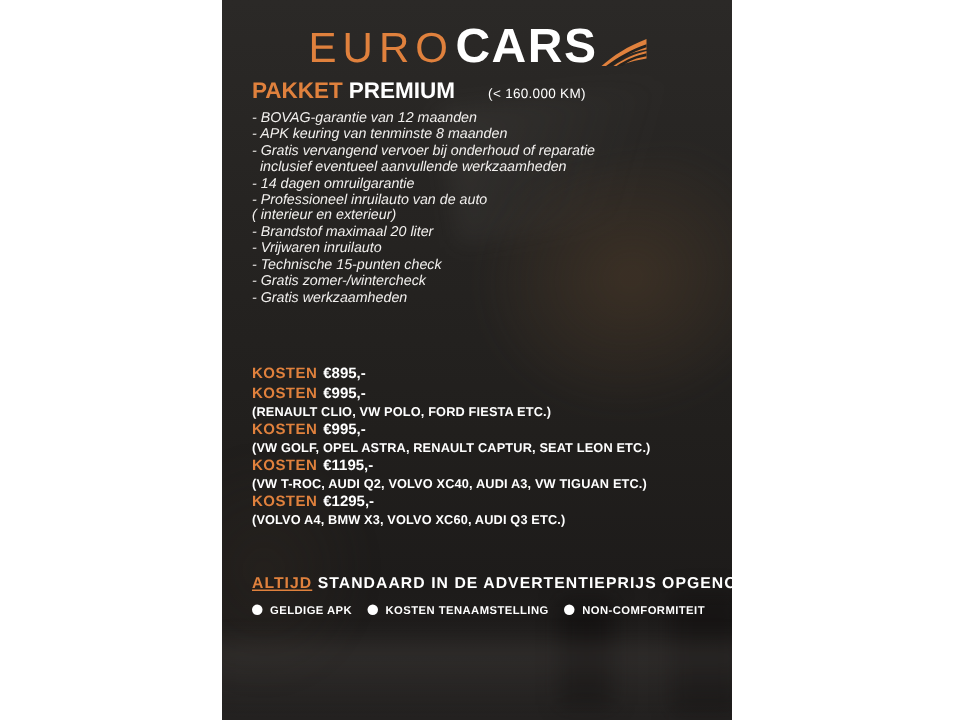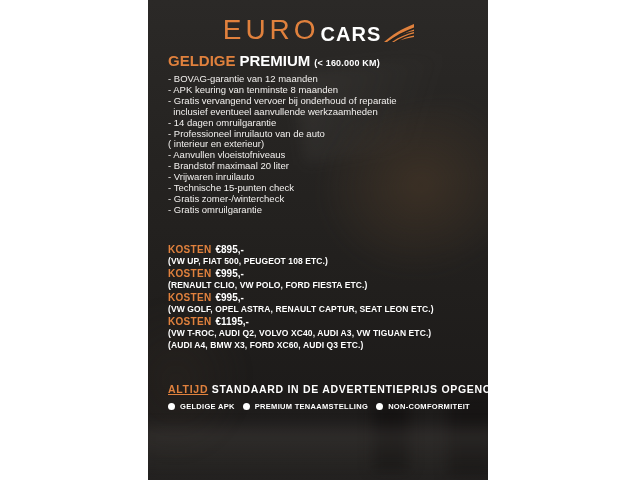--- a/index.html
+++ b/index.html
@@ -32,38 +32,38 @@
   
   .logo{
     position:absolute;left:0;top:10px;width:324px;height:40px;
     display:flex;align-items:center;justify-content:center;
   }
   .logo-inner{display:flex;align-items:flex-end;margin-left:18px;}
   .logo-euro{
     color:var(--accent);font-size:28px;font-weight:400;letter-spacing:4px;line-height:1;
   }
   .logo-cars{
-    color:#ffffff;font-size:20px;font-weight:800;letter-spacing:1px;line-height:1;margin-left:1px;
+    color:#ffffff;font-size:32px;font-weight:800;letter-spacing:1px;line-height:1;margin-left:1px;
   }
   .swoosh{margin-left:2px;margin-bottom:1px;}
 
   
   .pkg-title{
     position:absolute;left:20px;top:52px;margin:0;white-space:nowrap;
     font-size:15px;font-weight:700;line-height:1.2;
   }
   .pkg-title .hl{color:var(--accent);}
   .pkg-title .wh{color:#ffffff;margin-left:4px;}
-  .pkg-title .km{color:#ffffff;font-size:9px;font-weight:700;margin-left:4px;letter-spacing:.2px;}
+  .pkg-title .km{color:#ffffff;font-size:9px;font-weight:400;margin-left:22px;letter-spacing:.2px;}
 
   .features{
     position:absolute;left:20px;top:74px;margin:0;padding:0;list-style:none;
     color:#f2f0ee;font-size:9.5px;line-height:10.9px;font-weight:400;
   }
-  .features li{white-space:pre;}
+  .features li{white-space:pre;font-style:italic;}
 
   .kosten{position:absolute;left:20px;top:245px;}
   .kosten-block{margin-bottom:3px;}
   .k-line1{font-size:10px;font-weight:700;line-height:10px;white-space:nowrap;}
   .k-label{color:var(--accent);margin-right:4px;letter-spacing:.3px;}
   .k-price{color:#ffffff;}
   .k-cars{color:#ffffff;font-size:8.5px;font-weight:700;line-height:9.5px;margin-top:1.5px;white-space:nowrap;letter-spacing:.1px;}
 
   .footer{position:absolute;left:20px;top:383px;width:302px;}
   .footer-heading{font-size:10.5px;font-weight:700;letter-spacing:.7px;color:#ffffff;white-space:nowrap;}
@@ -92,73 +92,72 @@
         <svg class="swoosh" width="32" height="20" viewBox="0 0 32 20">
           <path d="M1 19 C 9 12, 18 6, 31 1 L 31 8 C 20 10, 11 14, 5 19 Z" fill="#e0813d"></path>
           <path d="M9 19 C 16 14, 23 11, 31 9 L 31 14 C 24 15, 17 17, 13 19 Z" fill="#e0813d"></path>
           <path d="M4 19 C 12 13, 21 8, 31 4.5 L 31 6.5 C 21 10, 13 14, 8 19 Z" fill="#24221f"></path>
           <path d="M11 19 C 18 14.5, 24 12, 31 10.5 L 31 12.5 C 25 13.5, 19 15.5, 15 19 Z" fill="#24221f"></path>
         </svg>
       </div>
     </header>
 
     <h1 class="pkg-title">
-      <span class="hl">GELDIGE</span><span class="wh">PREMIUM</span><span class="km">(&lt; 160.000 KM)</span>
+      <span class="hl">PAKKET</span><span class="wh">PREMIUM</span><span class="km">(&lt; 160.000 KM)</span>
     </h1>
 
     <ul class="features" id="features">
         <li>- BOVAG-garantie van 12 maanden</li>
         <li>- APK keuring van tenminste 8 maanden</li>
         <li>- Gratis vervangend vervoer bij onderhoud of reparatie</li>
         <li>  inclusief eventueel aanvullende werkzaamheden</li>
         <li>- 14 dagen omruilgarantie</li>
         <li>- Professioneel inruilauto van de auto</li>
         <li>( interieur en exterieur)</li>
-        <li>- Aanvullen vloeistofniveaus</li>
         <li>- Brandstof maximaal 20 liter</li>
         <li>- Vrijwaren inruilauto</li>
         <li>- Technische 15-punten check</li>
         <li>- Gratis zomer-/wintercheck</li>
-        <li>- Gratis omruilgarantie</li>
+        <li>- Gratis werkzaamheden</li>
       </ul>
 
     <div class="kosten" id="kosten">
         <div class="kosten-block">
           <div class="k-line1"><span class="k-label">KOSTEN</span><span class="k-price">€895,-</span></div>
-          <div class="k-cars">(VW UP, FIAT 500, PEUGEOT 108 ETC.)</div>
         </div>
         <div class="kosten-block">
           <div class="k-line1"><span class="k-label">KOSTEN</span><span class="k-price">€995,-</span></div>
           <div class="k-cars">(RENAULT CLIO, VW POLO, FORD FIESTA ETC.)</div>
         </div>
         <div class="kosten-block">
           <div class="k-line1"><span class="k-label">KOSTEN</span><span class="k-price">€995,-</span></div>
           <div class="k-cars">(VW GOLF, OPEL ASTRA, RENAULT CAPTUR, SEAT LEON ETC.)</div>
         </div>
         <div class="kosten-block">
           <div class="k-line1"><span class="k-label">KOSTEN</span><span class="k-price">€1195,-</span></div>
           <div class="k-cars">(VW T-ROC, AUDI Q2, VOLVO XC40, AUDI A3, VW TIGUAN ETC.)</div>
         </div>
         <div class="kosten-block">
-          <div class="k-cars">(AUDI A4, BMW X3, FORD XC60, AUDI Q3 ETC.)</div>
+          <div class="k-line1"><span class="k-label">KOSTEN</span><span class="k-price">€1295,-</span></div>
+          <div class="k-cars">(VOLVO A4, BMW X3, VOLVO XC60, AUDI Q3 ETC.)</div>
         </div>
       </div>
 
     <div class="footer">
       <div class="footer-heading">
         <span class="hl">ALTIJD</span><span> STANDAARD IN DE ADVERTENTIEPRIJS OPGENOMEN:</span>
       </div>
       <div class="footer-items" id="footerItems">
           <span class="f-item">
             <span class="f-dot"></span>
             <span>GELDIGE APK</span>
           </span>
           <span class="f-item">
             <span class="f-dot"></span>
-            <span>PREMIUM TENAAMSTELLING</span>
+            <span>KOSTEN TENAAMSTELLING</span>
           </span>
           <span class="f-item">
             <span class="f-dot"></span>
             <span>NON-COMFORMITEIT</span>
           </span>
         </div>
     </div>
 
   </div>
 </div>

